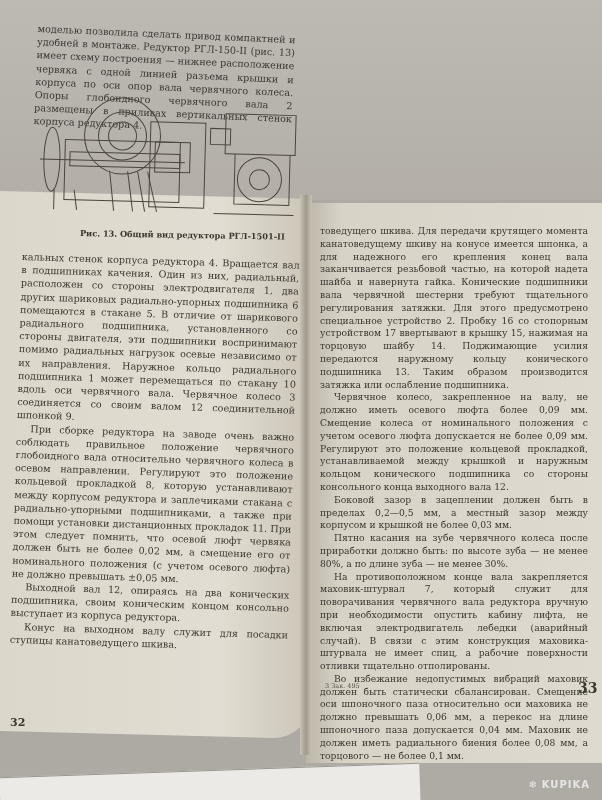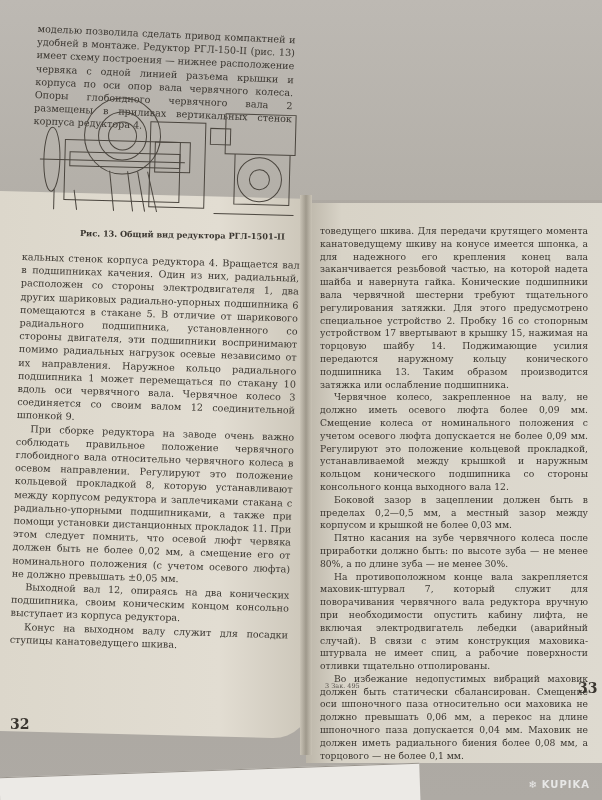--- a/index.html
+++ b/index.html
@@ -9,21 +9,21 @@
   .book{position:absolute;left:0;top:185px;width:602px;height:560px;}
   .page-left{position:absolute;left:0;top:10px;width:312px;height:540px;background:linear-gradient(90deg,#dcd7cb 0%,#e2ddd2 70%,#cbc5b8 100%);border-bottom-right-radius:40px;transform:skewY(1.5deg);}
   .page-right{position:absolute;left:306px;top:18px;width:296px;height:560px;background:linear-gradient(90deg,#bcb6a9 0%,#d8d3c7 12%,#dedad0 100%);}
   .gutter{position:absolute;left:300px;top:10px;width:12px;height:560px;background:linear-gradient(90deg,#c9c3b6,#9f998c,#c9c3b6);}
   .text{font-size:9.6px;line-height:13.2px;color:#3a3630;text-align:justify;}
   .lp-top{position:absolute;left:38px;top:22px;width:258px;transform:rotate(2.5deg);transform-origin:left top;}
   .figure{position:absolute;left:10px;top:92px;width:295px;height:130px;transform:rotate(1.5deg);}
   .caption{position:absolute;left:80px;top:230px;width:220px;font-size:8.2px;font-weight:bold;color:#3a3630;transform:rotate(1deg);}
   .lp-body{position:absolute;left:22px;top:250px;width:278px;transform:rotate(1.8deg);transform-origin:left top;}
   .para{margin:0;text-indent:14px;}
-  .page-num-left{position:absolute;left:10px;top:530px;font-size:14px;font-weight:bold;color:#3a3630;}
+  .page-num-left{position:absolute;left:10px;top:530px;font-size:11px;font-weight:bold;color:#3a3630;}
   .rp-body{position:absolute;left:320px;top:225px;width:268px;}
   .rp-body .text{font-size:9.2px;line-height:12.8px;}
   .sig{position:absolute;left:325px;top:790px;font-size:6.5px;color:#55504a;}
   .page-num-right{position:absolute;left:578px;top:789px;font-size:14px;color:#3a3630;font-weight:bold;}
   .bottom-sheet{position:absolute;left:0;top:770px;width:420px;height:40px;background:#eceae6;transform:rotate(-2deg);border-top:1px solid #9a958e;}
   .watermark{position:absolute;right:12px;bottom:10px;color:#eeeeee;font-family:"DejaVu Sans",sans-serif;font-size:10px;font-weight:bold;letter-spacing:1px;display:flex;align-items:center;gap:4px;opacity:.9;}
 </style>
 </head>
 <body>
 

